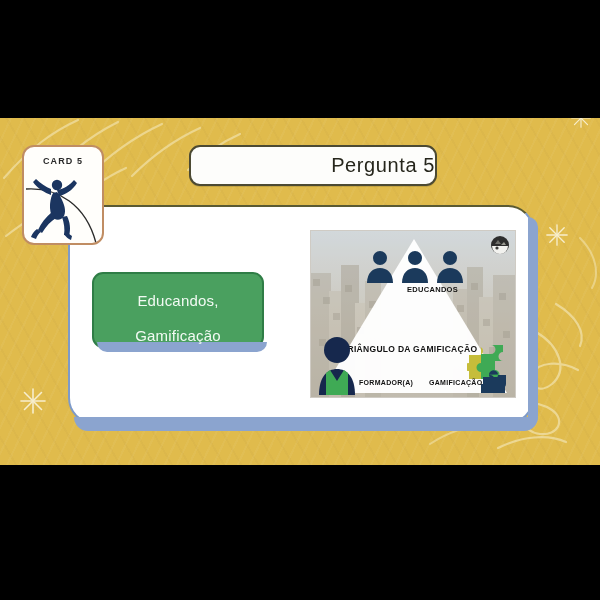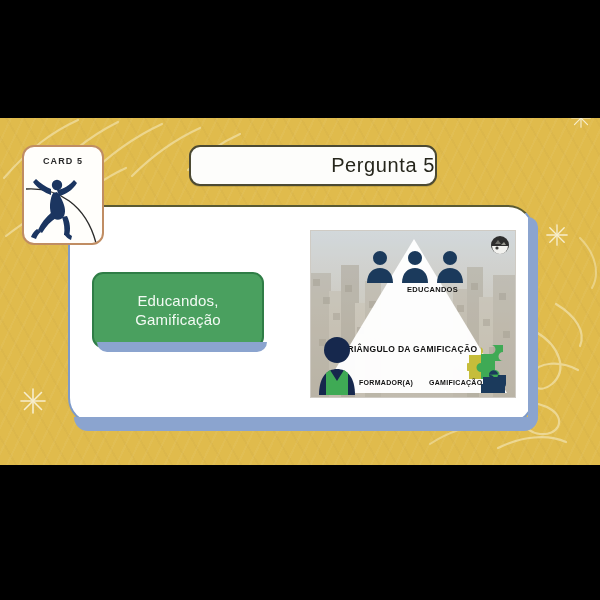--- a/index.html
+++ b/index.html
@@ -136,20 +136,21 @@
     background: #8ba4cf;
     border-radius: 0 0 11px 11px;
     z-index: -1;
   }
   #answer-chip .line {
     color: #f2faf3;
     font-size: 15px;
     line-height: 19px;
     text-align: center;
     letter-spacing: .2px;
+    margin-top: 16px;
   }
 
   
   #illus {
     position: absolute;
     left: 310px; top: 230px;
     width: 206px; height: 168px;
     overflow: hidden;
     z-index: 20;
     background: #d8d4cd;

